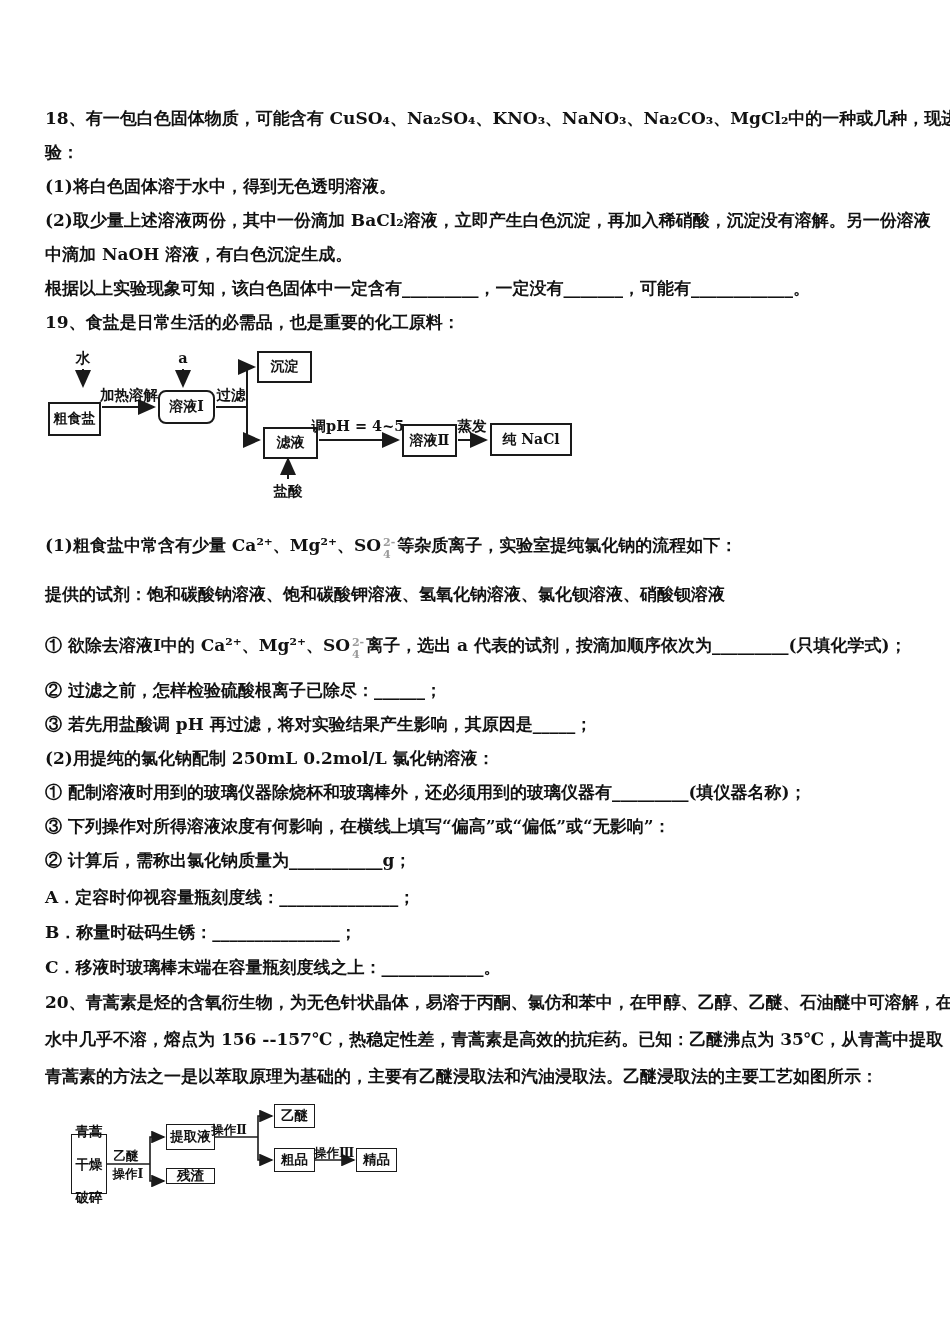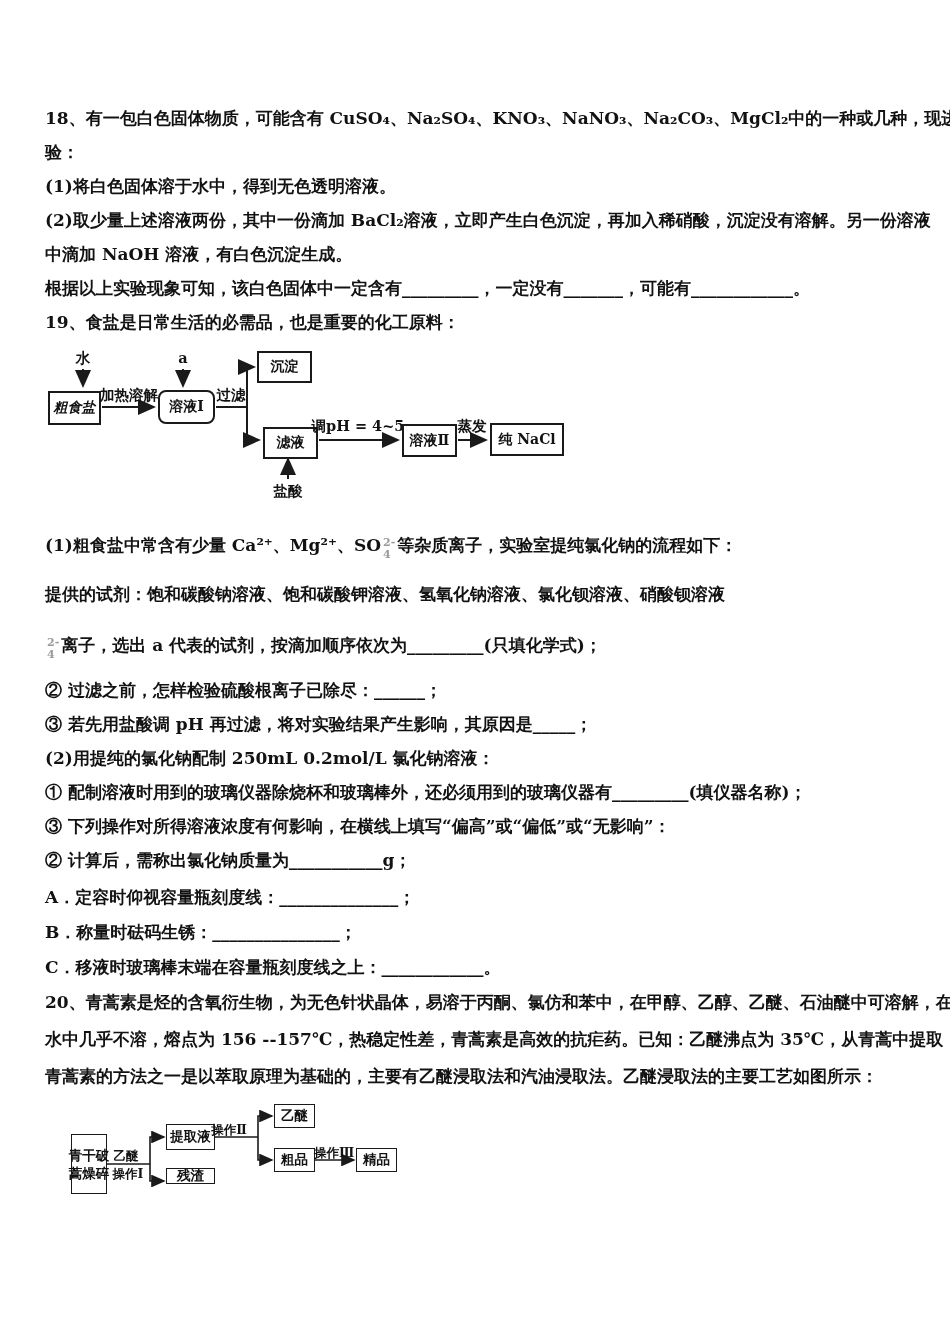--- a/index.html
+++ b/index.html
@@ -14,21 +14,21 @@
          font-weight:700;background:#fff;box-sizing:border-box;}
   .fclabel{position:absolute;font-weight:700;white-space:nowrap;transform:translateX(-50%);}
   
   #fc1{width:630px;height:168px;margin-top:6px;}
   #fc1 .fcbox{font-size:14px;}
   #fc1 .fclabel{font-size:14.5px;}
   
   #fc2{width:360px;height:118px;margin-top:4px;margin-left:20px;}
   #fc2 .fcbox{font-size:13.5px;border-width:1.5px;}
   #fc2 .fclabel{font-size:12.5px;}
-  .rawbox{flex-direction:row;line-height:18px;}
+  .rawbox{flex-direction:column;line-height:18px;gap:15px;}
   
   .so4stack{display:inline-flex;flex-direction:column;vertical-align:middle;margin:0 2px;transform:translateY(2px);}
   .so4stack span{display:block;font-size:11px;line-height:12px;font-weight:700;color:#9a9a9a;}
   .mt15{margin-top:15px;} .mt17{margin-top:17px;} .mt11{margin-top:11px;}
   .mt3{margin-top:3px;} .mt1{margin-top:1px;}
 </style>
 </head>
 <body>
 
 <div class="page">
@@ -56,43 +56,43 @@
           <path d="M138,24 L138,41" marker-end="url(#ah1)"></path>
           <path d="M171,62 L202,62"></path>
           <path d="M202,62 L202,22 L209,22" marker-end="url(#ah1)"></path>
           <path d="M202,62 L202,95 L214,95" marker-end="url(#ah1)"></path>
           <path d="M274,95 L353,95" marker-end="url(#ah1)"></path>
           <path d="M413,95 L441,95" marker-end="url(#ah1)"></path>
           <path d="M243,134 L243,114" marker-end="url(#ah1)"></path>
         </g>
       </svg>
       <span class="fclabel" style="left:38px;top:4px;">水</span>
-      <div class="fcbox" style="left:3px;top:46px;width:53px;height:34px;font-style:italic;">粗食盐</div>
+      <div class="fcbox" style="left:3px;top:57px;width:53px;height:34px;">粗食盐</div>
       <span class="fclabel" style="left:84px;top:41px;">加热溶解</span>
       <span class="fclabel" style="left:138px;top:4px;">a</span>
       <div class="fcbox" style="left:113px;top:45px;width:57px;height:34px;border-radius:8px;">溶液Ⅰ</div>
       <span class="fclabel" style="left:186px;top:41px;">过滤</span>
       <div class="fcbox" style="left:212px;top:6px;width:55px;height:32px;">沉淀</div>
       <div class="fcbox" style="left:218px;top:82px;width:55px;height:32px;">滤液</div>
       <span class="fclabel" style="left:313px;top:72px;">调pH = 4~5</span>
       <div class="fcbox" style="left:357px;top:79px;width:55px;height:33px;">溶液Ⅱ</div>
       <span class="fclabel" style="left:427px;top:72px;">蒸发</span>
-      <div class="fcbox" style="left:445px;top:78px;width:74px;height:33px;">纯 NaCl</div>
+      <div class="fcbox" style="left:445px;top:78px;width:82px;height:33px;">纯 NaCl</div>
       <span class="fclabel" style="left:243px;top:137px;">盐酸</span>
     </div>
 
     <div class="tline mt15">
       <span>(1)粗食盐中常含有少量 Ca²⁺、Mg²⁺、SO</span><span class="so4stack">
           <span>2-</span>
           <span>4</span>
         </span><span>等杂质离子，实验室提纯氯化钠的流程如下：</span>
     </div>
     <div class="tline mt15">提供的试剂：饱和碳酸钠溶液、饱和碳酸钾溶液、氢氧化钠溶液、氯化钡溶液、硝酸钡溶液</div>
     <div class="tline mt17">
-      <span class="so4stack">
+      <span>① 欲除去溶液Ⅰ中的 Ca²⁺、Mg²⁺、SO</span><span class="so4stack">
           <span>2-</span>
           <span>4</span>
         </span><span>离子，选出 a 代表的试剂，按滴加顺序依次为_________(只填化学式)；</span>
     </div>
     <div class="tline mt11">② 过滤之前，怎样检验硫酸根离子已除尽：______；</div>
     <div class="tline">③ 若先用盐酸调 pH 再过滤，将对实验结果产生影响，其原因是_____；</div>
     <div class="tline">(2)用提纯的氯化钠配制 250mL 0.2mol/L 氯化钠溶液：</div>
     <div class="tline">① 配制溶液时用到的玻璃仪器除烧杯和玻璃棒外，还必须用到的玻璃仪器有_________(填仪器名称)；</div>
     <div class="tline">③ 下列操作对所得溶液浓度有何影响，在横线上填写“偏高”或“偏低”或“无影响”：</div>
     <div class="tline">② 计算后，需称出氯化钠质量为___________g；</div>

